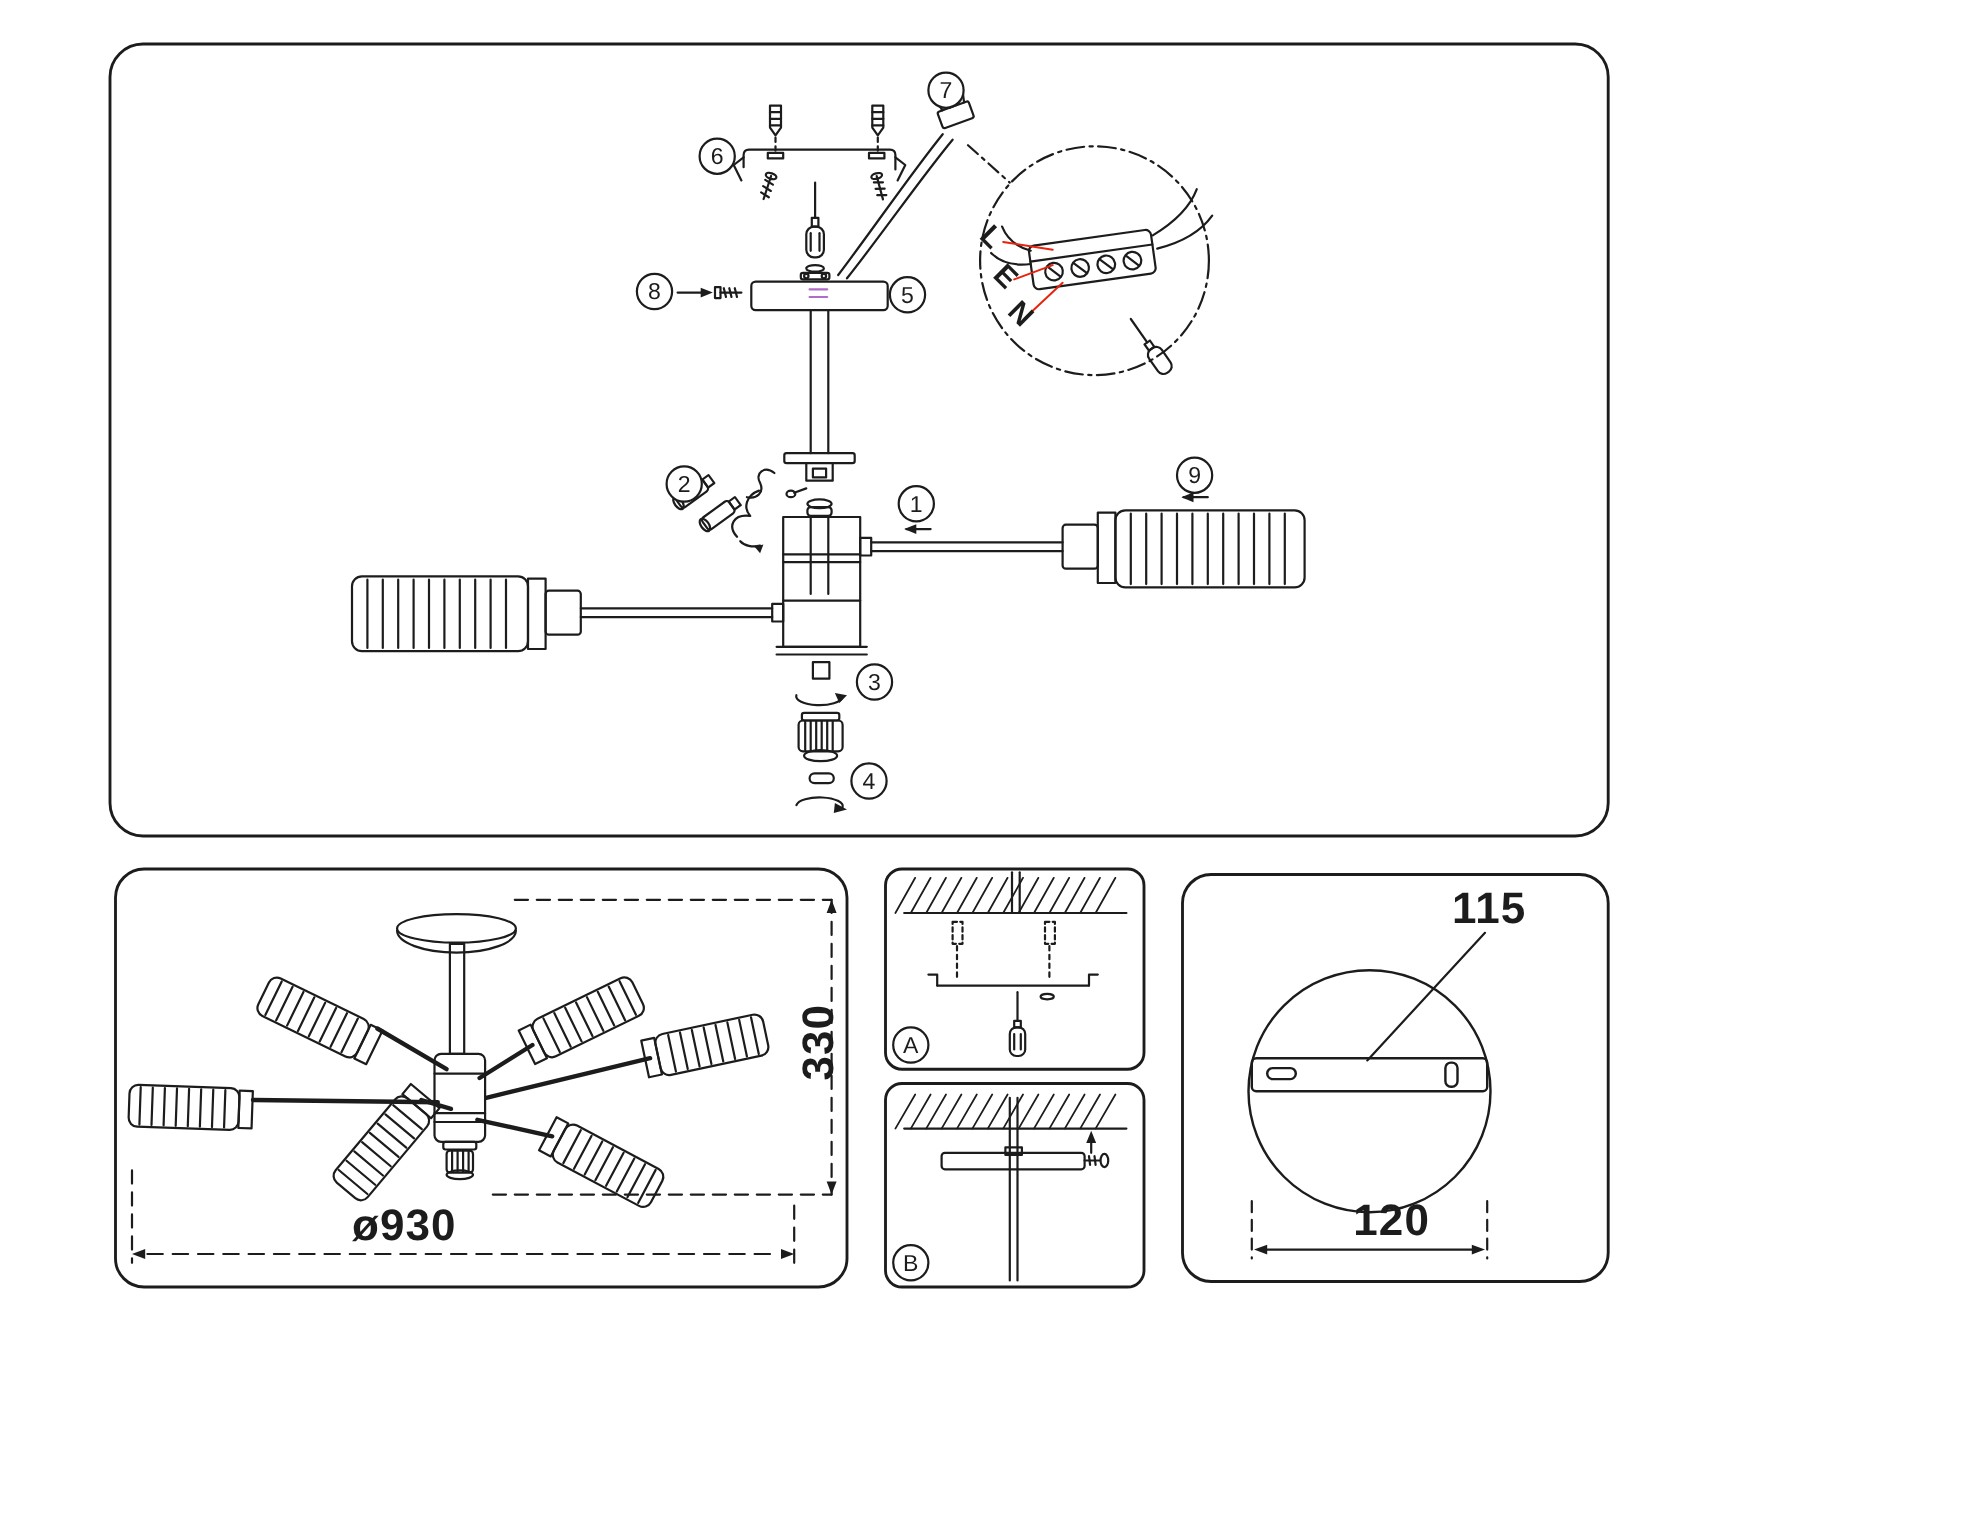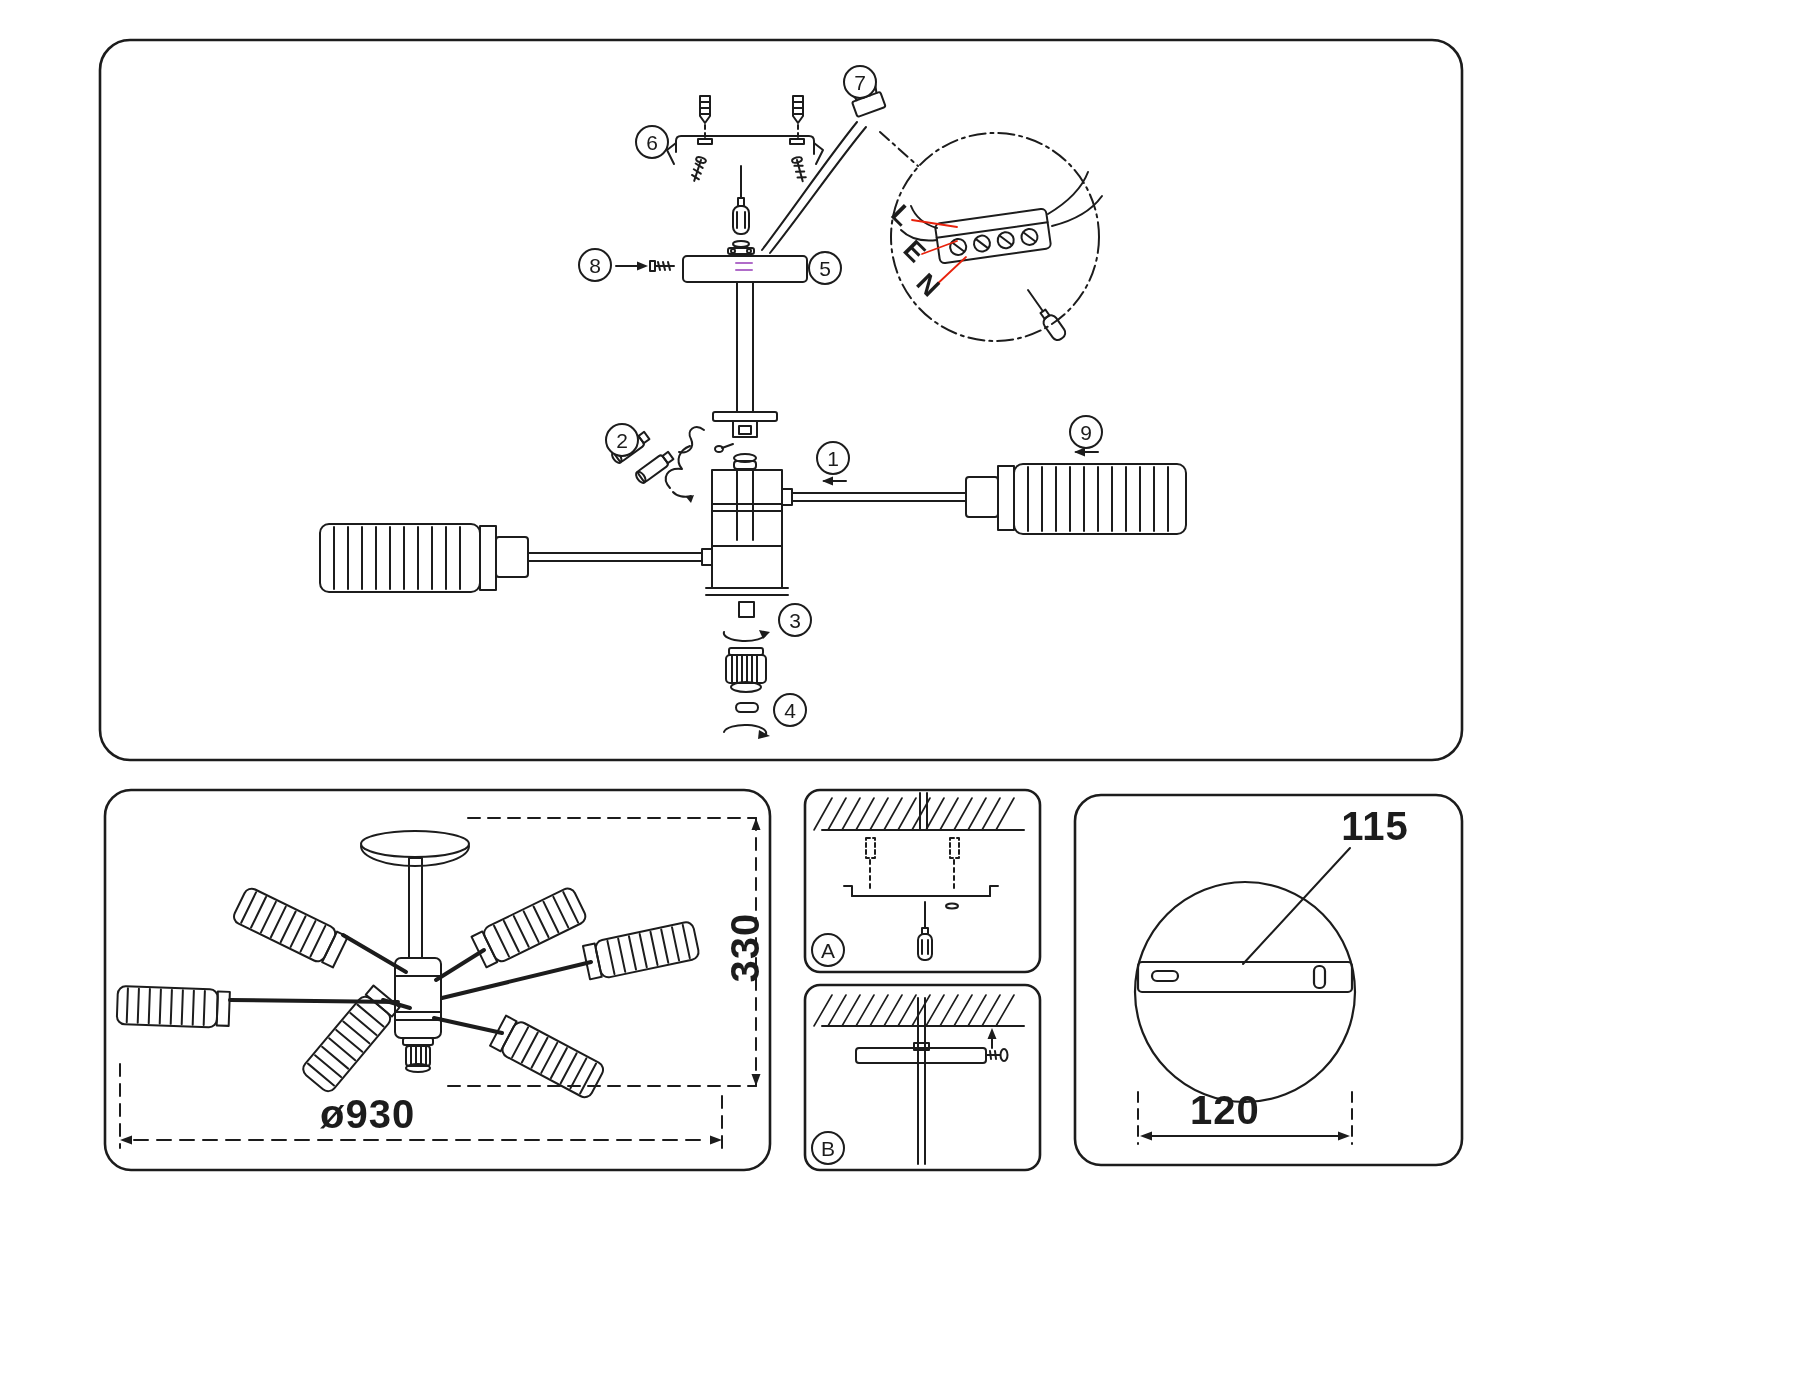--- a/index.html
+++ b/index.html
@@ -452,16 +452,16 @@
 
   <span class="wire-label" style="left:893px;top:200px">L</span>
   <span class="wire-label" style="left:905px;top:236px">E</span>
   <span class="wire-label" style="left:918px;top:270px">N</span>
 
   <div class="badge" style="left:811px;top:933px">A</div>
   <div class="badge" style="left:811px;top:1131px">B</div>
 
   <div class="dim dim-vert" style="left:700px;top:925px;width:90px;text-align:center">330</div>
   <div class="dim" style="left:320px;top:1092px;width:200px;text-align:left">ø930</div>
-  <div class="dim" style="left:1320px;top:804px;width:110px;text-align:center">115</div>
-  <div class="dim" style="left:1190px;top:1088px;width:110px;text-align:left">120</div>
+  <div class="dim" style="left:1320px;top:804px;width:110px;text-align:left">115</div>
+  <div class="dim" style="left:1190px;top:1088px;width:110px;text-align:right">120</div>
 
 </div>
 
 </body></html>

